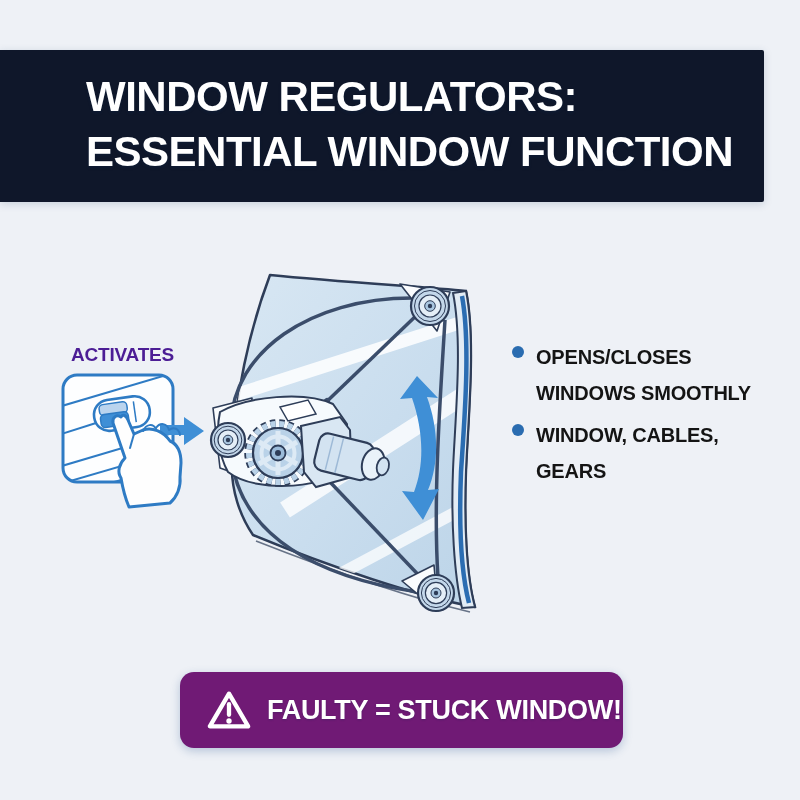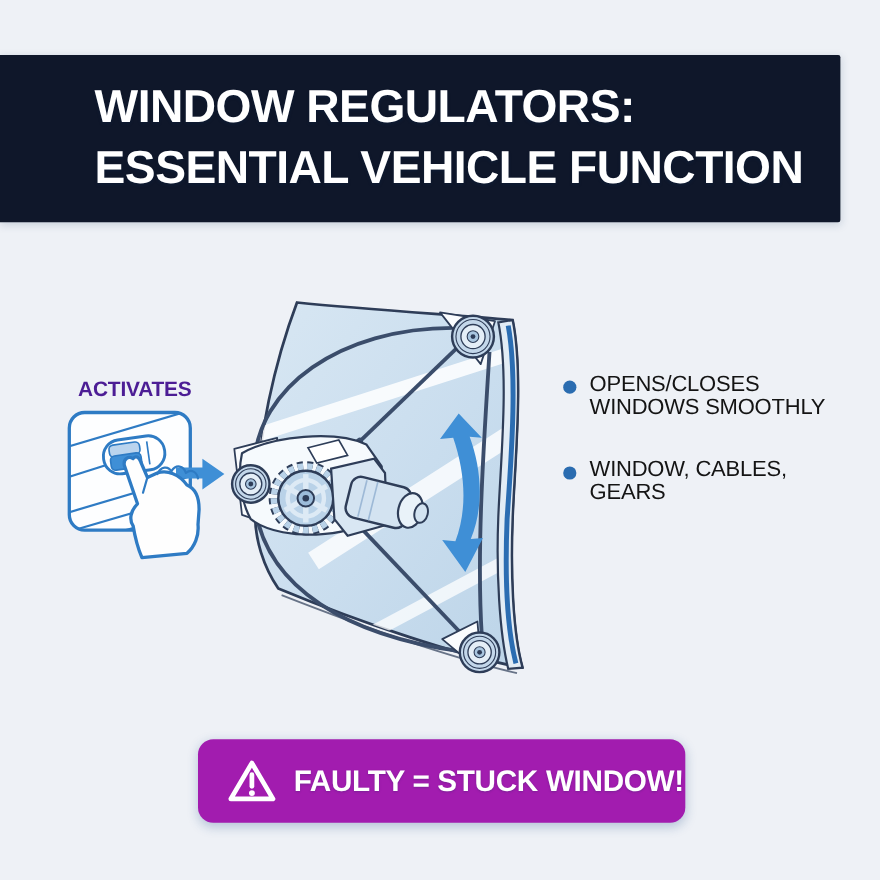--- a/index.html
+++ b/index.html
@@ -25,41 +25,41 @@
   }
   .scene{position:absolute;left:0;top:0;width:800px;height:800px;}
   .bullet-item{position:absolute;left:512px;display:flex;gap:12px;align-items:flex-start;}
   .bullet-item.first{top:339px;}
   .bullet-item.second{top:417px;}
   .bullet-dot{
     width:12px;height:12px;border-radius:50%;background:#2a6cb0;
     flex:0 0 12px;margin-top:7px;
   }
   .bullet-text{
-    width:250px;font-size:20px;font-weight:400;line-height:21px;
+    width:250px;font-size:20px;font-weight:700;line-height:36px;
     letter-spacing:-0.2px;color:#141414;
   }
   .warning-banner{
     position:absolute;left:180px;top:672px;width:443px;height:76px;
-    background:#a21caf;border-radius:14px;
+    background:#701a75;border-radius:14px;
     box-shadow:0 3px 10px rgba(35,80,140,.28);
     display:flex;align-items:center;justify-content:flex-start;
     padding-left:26px;box-sizing:border-box;gap:15px;
   }
   .warning-text{
     color:#fff;font-size:27px;font-weight:800;letter-spacing:-0.3px;
     white-space:nowrap;text-shadow:0 1px 2px rgba(10,40,80,.25);
   }
 </style>
 </head>
 <body>
 
 <div class="header-band">
   <div class="title-line">WINDOW REGULATORS:</div>
-  <div class="title-line">ESSENTIAL VEHICLE FUNCTION</div>
+  <div class="title-line">ESSENTIAL WINDOW FUNCTION</div>
 </div>
 
 <div class="activates-label">ACTIVATES</div>
 
 <svg class="scene" viewBox="0 0 800 800" xmlns="http://www.w3.org/2000/svg">
   <defs>
     <linearGradient id="glassGrad" x1="0" y1="0" x2="1" y2="1">
       <stop offset="0" stop-color="#d8e7f3"></stop>
       <stop offset="0.55" stop-color="#c9ddee"></stop>
       <stop offset="1" stop-color="#bcd4e8"></stop>

